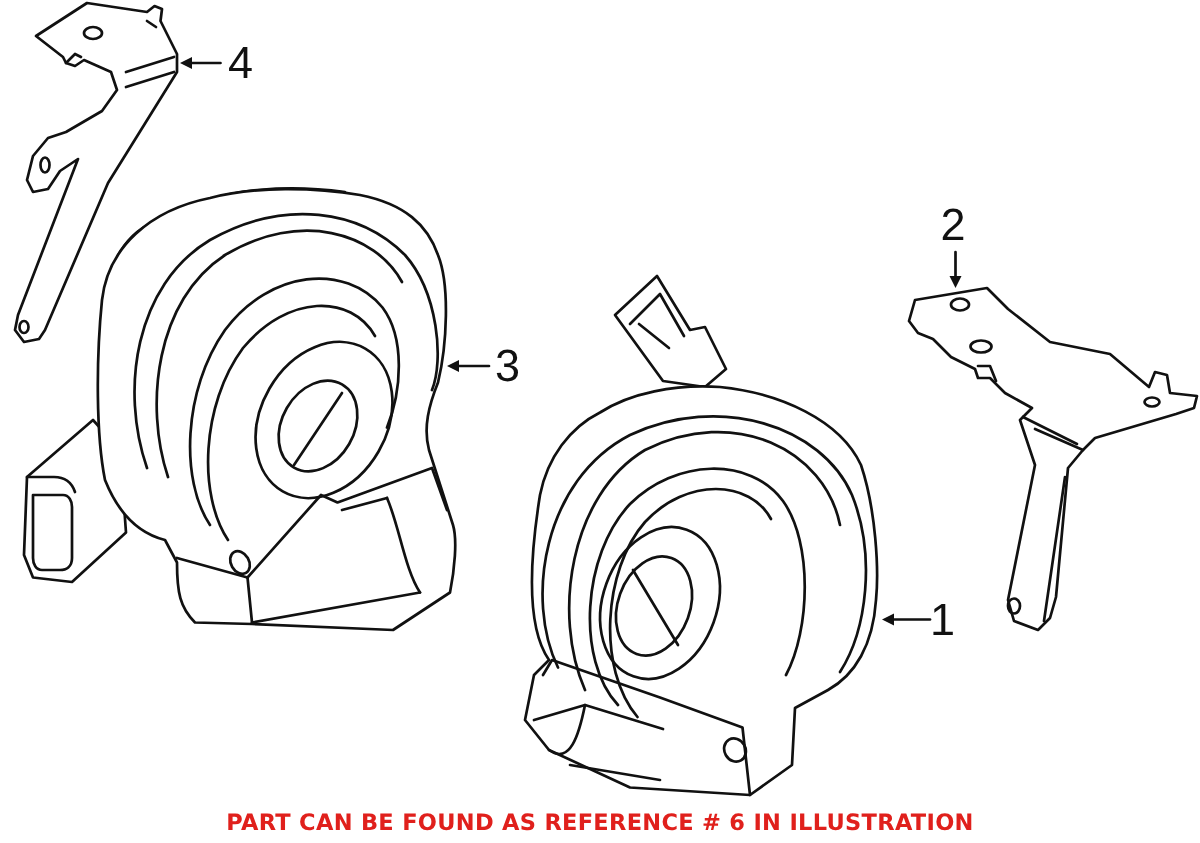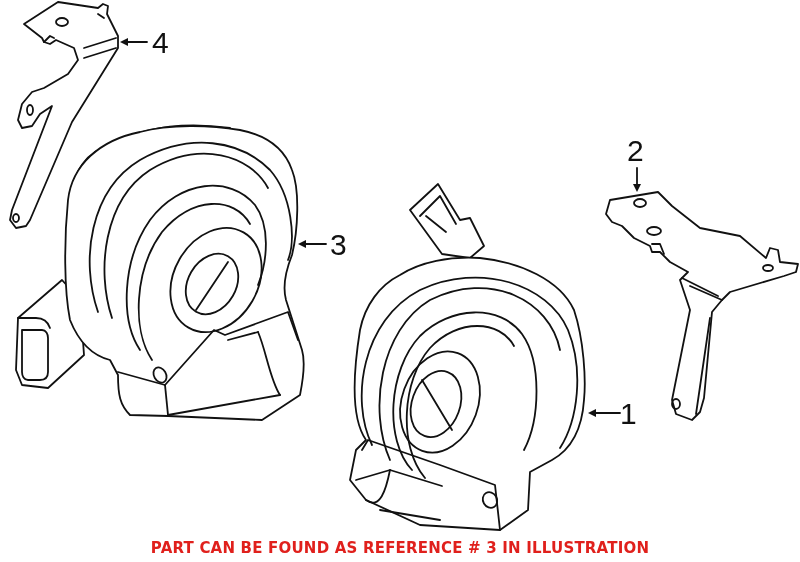--- a/index.html
+++ b/index.html
@@ -103,13 +103,13 @@
     <path class="ln" d="M637,168 L637,186"></path>
     <path d="M637,192 L633,184 L641,184 Z" fill="#111"></path>
   </g>
 </svg>
 
 <div class="callout" style="left:152px; top:28px;">4</div>
 <div class="callout" style="left:330px; top:230px;">3</div>
 <div class="callout" style="left:627px; top:136px;">2</div>
 <div class="callout" style="left:620px; top:399px;">1</div>
 
-<div class="caption">PART CAN BE FOUND AS REFERENCE # 3 IN ILLUSTRATION</div>
+<div class="caption">PART CAN BE FOUND AS REFERENCE # 6 IN ILLUSTRATION</div>
 
 </body></html>

